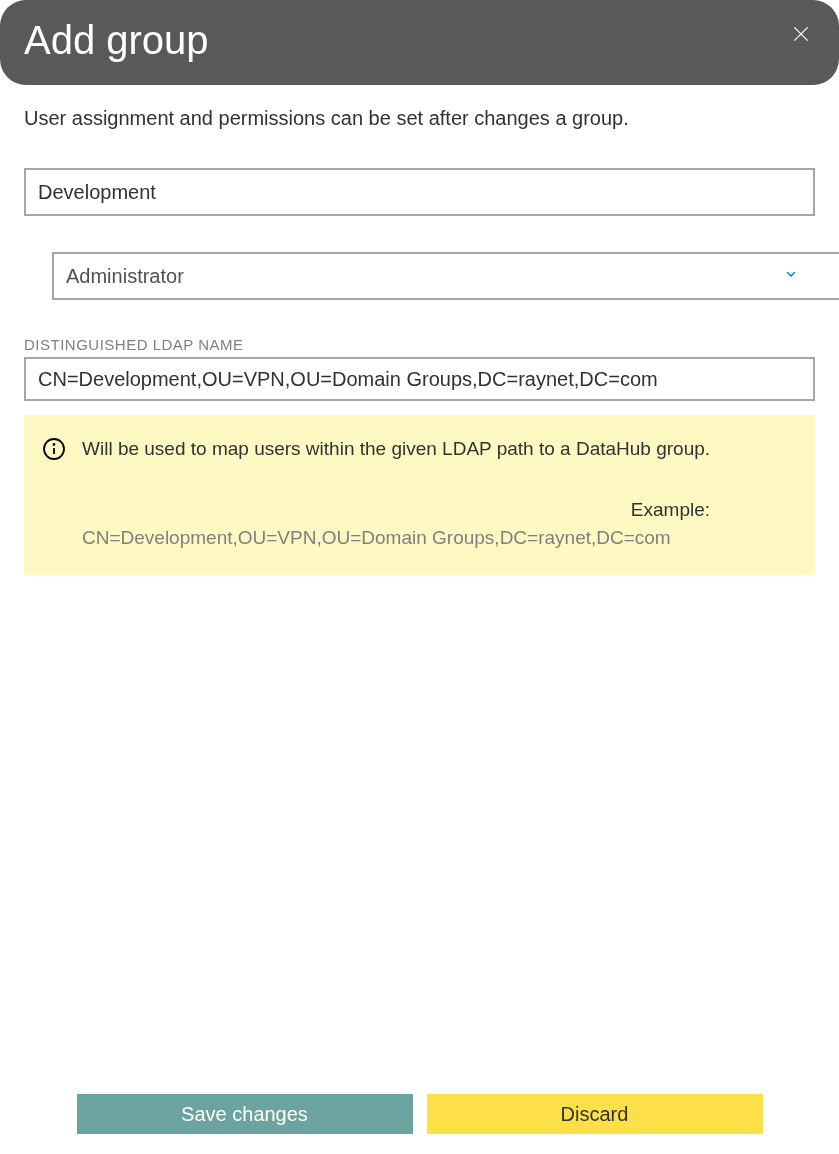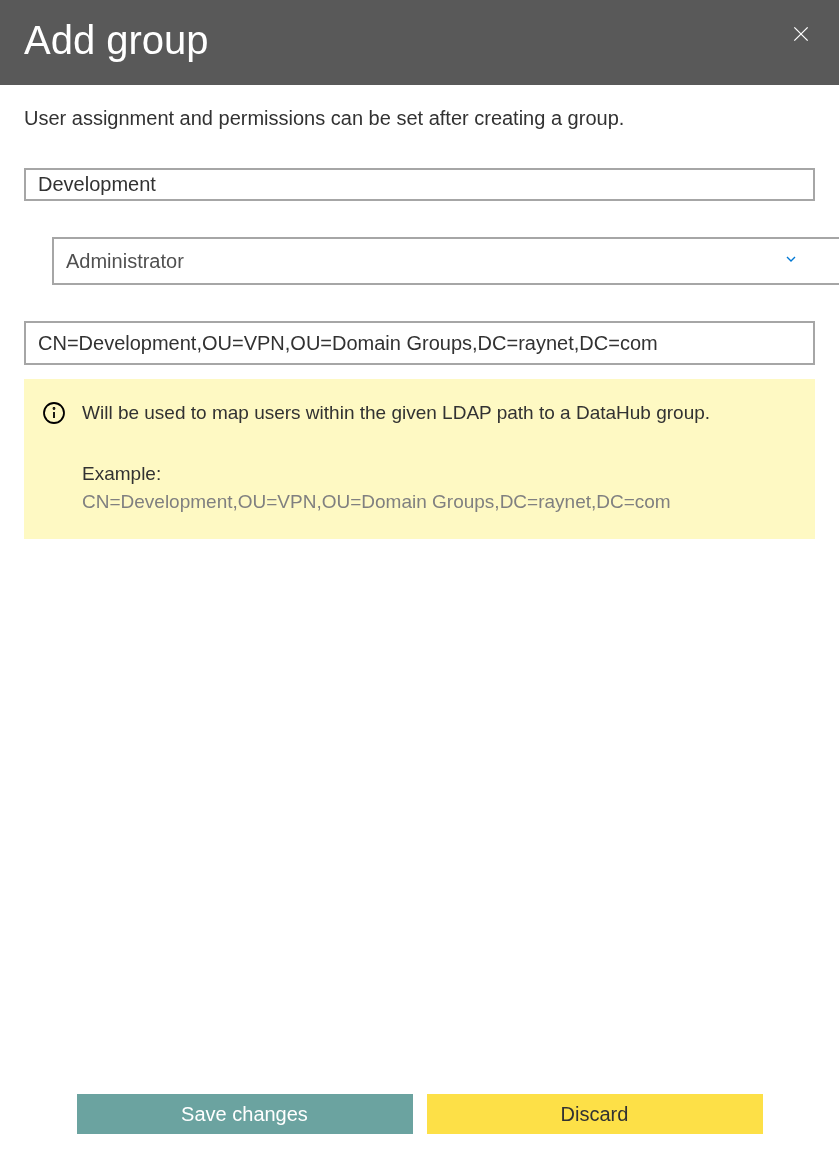--- a/index.html
+++ b/index.html
@@ -17,20 +17,21 @@
       overflow: hidden;
     }
     .header {
       background: #595959;
       color: #ffffff;
       padding: 18px 24px 22px 24px;
       display: flex;
       justify-content: space-between;
       align-items: flex-start;
       position: relative;
+      border-radius: 26px;
     }
     .header-title {
       font-size: 40px;
       font-weight: 300;
     }
     .close-btn {
       position: absolute;
       top: 24px;
       right: 26px;
       cursor: pointer;
@@ -66,21 +67,21 @@
       color: #808080;
       letter-spacing: 0.5px;
       margin-bottom: 4px;
       text-transform: uppercase;
     }
     .required {
       color: #d83b01;
     }
     .text-input {
       width: 100%;
-      height: 33px;
+      height: 48px;
       border: 2px solid #a6a6a6;
       background: #ffffff;
       font-size: 20px;
       padding: 0 12px;
       color: #323232;
       font-family: inherit;
       outline: none;
     }
     .select-wrap {
       position: relative;
@@ -137,20 +138,21 @@
       width: 24px;
       height: 24px;
     }
     .info-text {
       font-size: 19px;
       color: #323232;
       line-height: 1.5;
     }
     .info-label {
       margin-top: 32px;
+      text-align: right;
     }
     .info-example {
       color: #808080;
       font-size: 19px;
     }
     .footer {
       display: flex;
       gap: 14px;
       padding: 0 0 20px 0;
       justify-content: center;
@@ -182,40 +184,41 @@
     <span>
       <svg viewBox="0 0 24 24">
           <line x1="4" y1="4" x2="20" y2="20"></line>
           <line x1="20" y1="4" x2="4" y2="20"></line>
         </svg>
     </span>
   </div>
 </div>
 
 <div class="content">
-  <div class="description">User assignment and permissions can be set after creating a group.</div>
+  <div class="description">User assignment and permissions can be set after changes a group.</div>
 
   <div class="field-group">
     <input type="text" class="text-input" value="Development" style="">
   </div>
 
   <div class="field-group">
     <div class="select-wrap">
       <select class="select-input">
         <option>Administrator</option>
       </select>
       <span class="chevron">
         <svg viewBox="0 0 24 24">
             <polyline points="6 9 12 15 18 9"></polyline>
           </svg>
       </span>
     </div>
   </div>
 
   <div class="field-group field-group-ldap">
+    <div class="field-label">DISTINGUISHED LDAP NAME</div>
     <input type="text" class="text-input ldap-input" value="CN=Development,OU=VPN,OU=Domain Groups,DC=raynet,DC=com" style="">
   </div>
 
   <div class="info-box">
     <div class="info-icon">
       <svg viewBox="0 0 24 24" fill="none" stroke="#000000" stroke-width="1.8">
         <circle cx="12" cy="12" r="10"></circle>
         <line x1="12" y1="11" x2="12" y2="17"></line>
         <circle cx="12" cy="7.5" r="0.5" fill="#000000"></circle>
       </svg>

